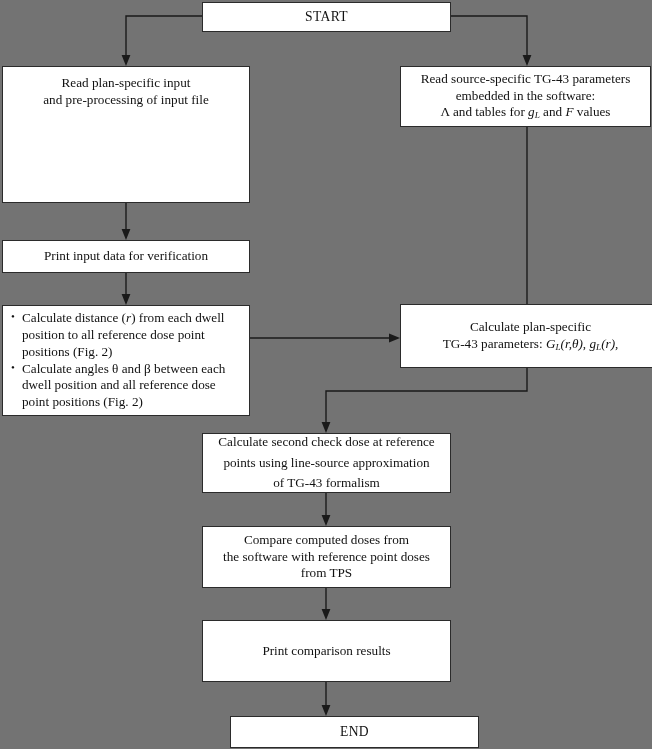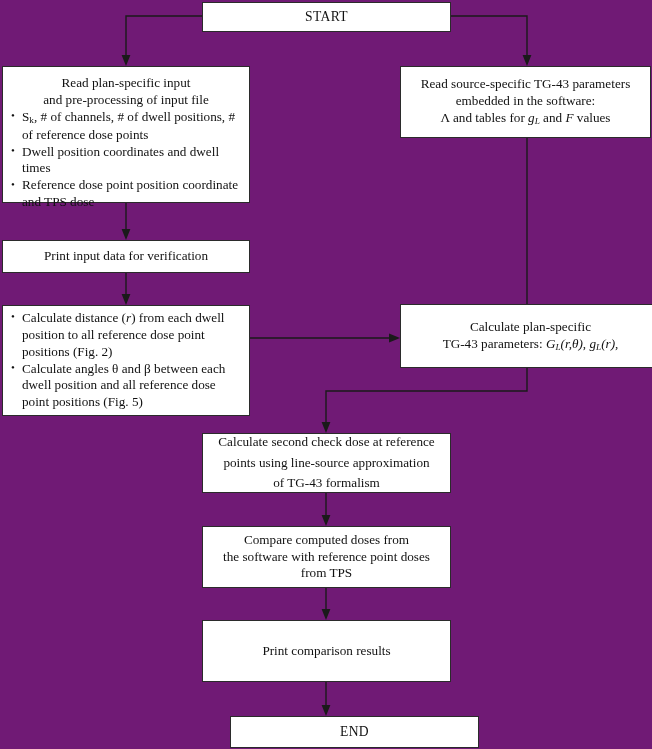--- a/index.html
+++ b/index.html
@@ -9,21 +9,21 @@
     background: #ffffff;
   }
   body {
     font-family: "Liberation Serif", "DejaVu Serif", serif;
     color: #000000;
   }
   #canvas {
     position: relative;
     width: 652px;
     height: 749px;
-    background: #701a75;
+    background: #737373;
     overflow: hidden;
     text-decoration: underline;
   }
   
   #wires {
     position: absolute;
     left: 0;
     top: 0;
     width: 652px;
     height: 749px;
@@ -163,47 +163,40 @@
     </g>
   </svg>
 
   <div class="node" style="left:202px; top:2px; width:249px; height:30px;">
     <div class="terminal">START</div>
   </div>
 
   <div class="node" style="left:2px; top:66px; width:248px; height:137px; justify-content:flex-start; padding-top:8px;">
     <div class="ctr">Read plan-specific input</div>
     <div class="ctr">and pre-processing of input file</div>
-    <ul class="blist">
-      <li>
-        <span>S</span><sub class="sbr">k</sub><span>, # of channels, # of dwell positions, # of reference dose points</span>
-      </li>
-      <li>Dwell position coordinates and dwell times</li>
-      <li>Reference dose point position coordinate and TPS dose</li>
-    </ul>
-  </div>
-
-  <div class="node" style="left:400px; top:66px; width:251px; height:72px;">
+  </div>
+
+  <div class="node" style="left:400px; top:66px; width:251px; height:61px;">
     <div class="ctr">Read source-specific TG-43 parameters</div>
     <div class="ctr">embedded in the software:</div>
     <div class="ctr">
       <span class="gr">Λ and tables for </span><i class="mv">g</i><sub class="sb">L</sub><span> and </span><i class="mv">F</i><span> values</span>
     </div>
   </div>
 
   <div class="node" style="left:2px; top:240px; width:248px; height:33px;">
     <div class="ctr">Print input data for verification</div>
   </div>
 
   <div class="node" style="left:2px; top:305px; width:248px; height:111px;">
     <ul class="blist">
       <li>
         <span>Calculate distance (</span><i class="mv">r</i><span>) from each dwell position to all reference dose point positions (Fig. 2)</span>
       </li>
-      <li>Calculate angles θ and β between each dwell position and all reference dose point positions (Fig. 5)</li>
+      <li>Calculate angles θ and β between each dwell position and all reference dose point positions (Fig. 2)</li>
     </ul>
   </div>
 
   <div class="node" style="left:400px; top:304px; width:261px; height:64px;">
     <div class="ctr">Calculate plan-specific</div>
     <div class="ctr">
       <span>TG-43 parameters: </span><i class="mv">G</i><sub class="sb">L</sub><i class="mv">(r,θ)</i><span>, </span><i class="mv">g</i><sub class="sb">L</sub><i class="mv">(r)</i><span>,</span>
     </div>
   </div>
 

